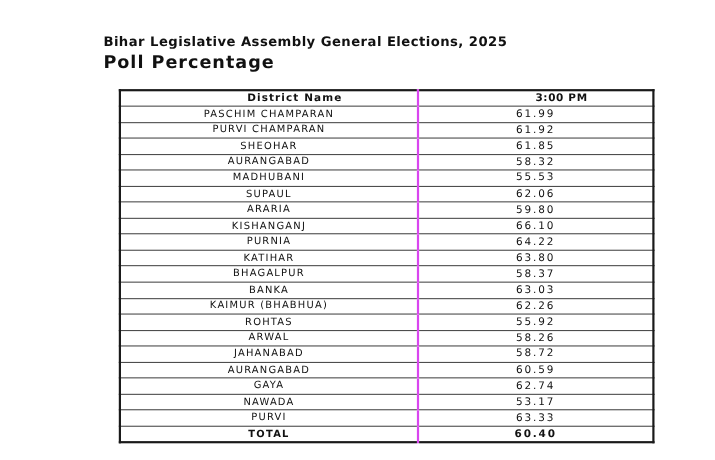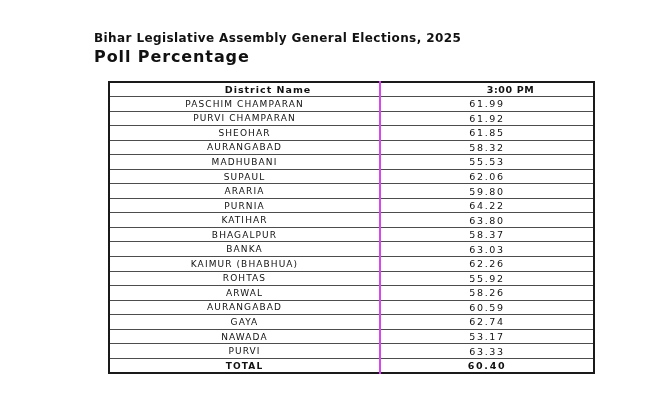--- a/index.html
+++ b/index.html
@@ -143,20 +143,24 @@
       </tr>
         <tr>
         <td class="district-cell">SUPAUL</td>
         <td class="value-cell">62.06</td>
       </tr>
         <tr>
         <td class="district-cell">ARARIA</td>
         <td class="value-cell">59.80</td>
       </tr>
         <tr>
+        <td class="district-cell">KISHANGANJ</td>
+        <td class="value-cell">66.10</td>
+      </tr>
+        <tr>
         <td class="district-cell">PURNIA</td>
         <td class="value-cell">64.22</td>
       </tr>
         <tr>
         <td class="district-cell">KATIHAR</td>
         <td class="value-cell">63.80</td>
       </tr>
         <tr>
         <td class="district-cell">BHAGALPUR</td>
         <td class="value-cell">58.37</td>
@@ -169,20 +173,24 @@
         <td class="district-cell">KAIMUR (BHABHUA)</td>
         <td class="value-cell">62.26</td>
       </tr>
         <tr>
         <td class="district-cell">ROHTAS</td>
         <td class="value-cell">55.92</td>
       </tr>
         <tr>
         <td class="district-cell">ARWAL</td>
         <td class="value-cell">58.26</td>
+      </tr>
+        <tr>
+        <td class="district-cell">JAHANABAD</td>
+        <td class="value-cell">58.72</td>
       </tr>
         <tr>
         <td class="district-cell">AURANGABAD</td>
         <td class="value-cell">60.59</td>
       </tr>
         <tr>
         <td class="district-cell">GAYA</td>
         <td class="value-cell">62.74</td>
       </tr>
         <tr>

